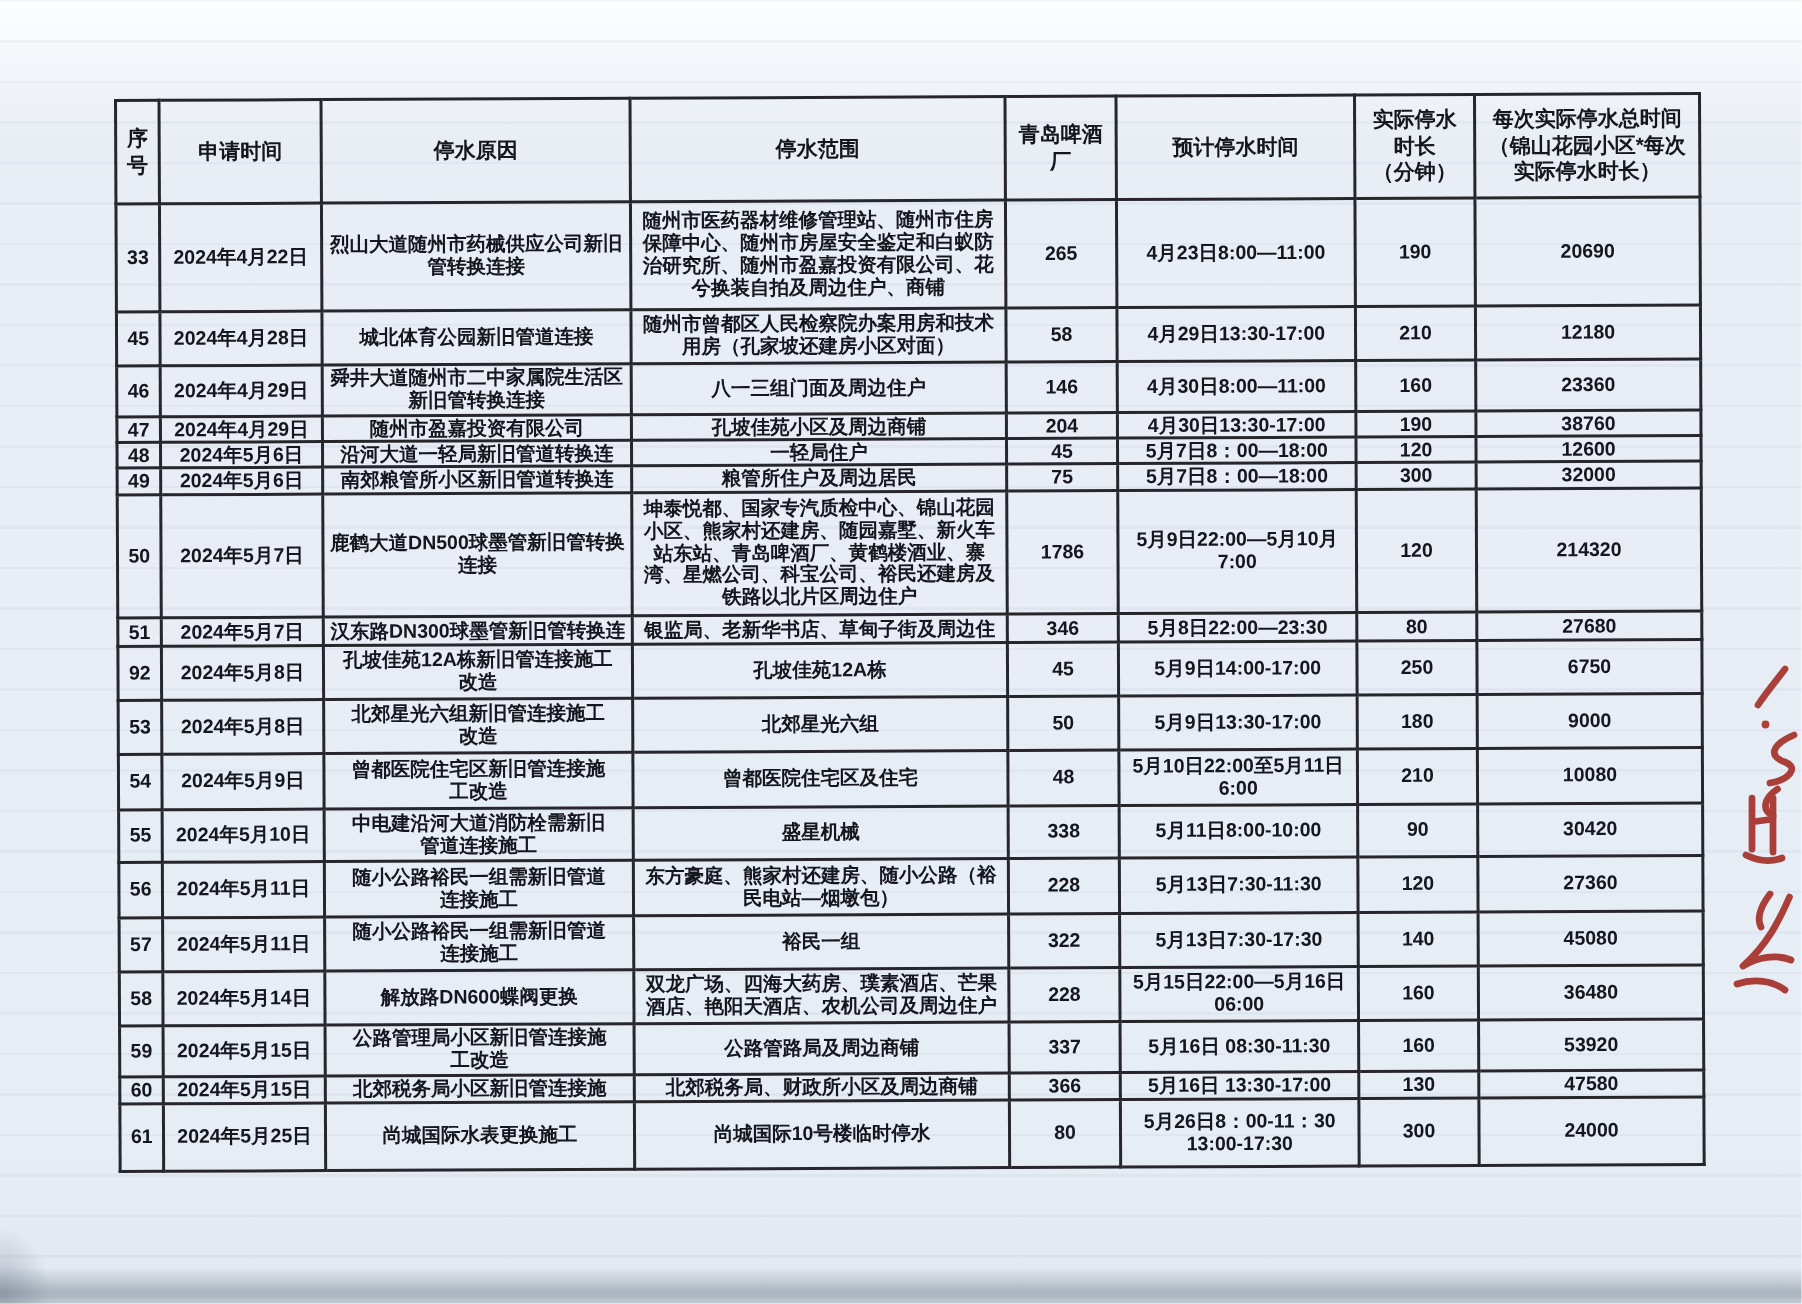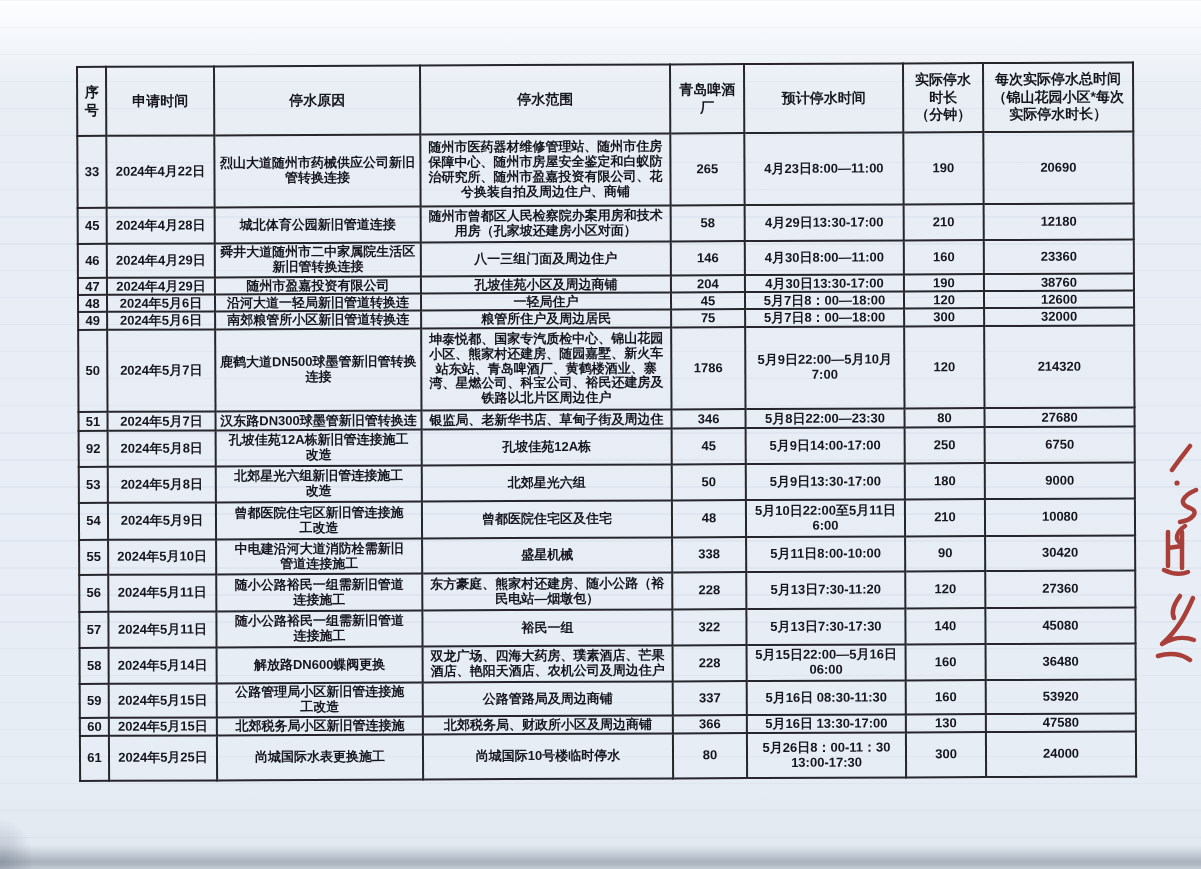--- a/index.html
+++ b/index.html
@@ -203,21 +203,21 @@
           <td>90</td>
           <td>30420</td>
         </tr>
         <tr style="height: 37px;">
           <td>56</td>
           <td>2024年5月11日</td>
           <td>随小公路裕民一组需新旧管道
 连接施工</td>
           <td>东方豪庭、熊家村还建房、随小公路（裕民电站—烟墩包）</td>
           <td>228</td>
-          <td>5月13日7:30-11:20</td>
+          <td>5月13日7:30-11:30</td>
           <td>120</td>
           <td>27360</td>
         </tr>
         <tr style="height: 36px;">
           <td>57</td>
           <td>2024年5月11日</td>
           <td>随小公路裕民一组需新旧管道
 连接施工</td>
           <td>裕民一组</td>
           <td>322</td>

